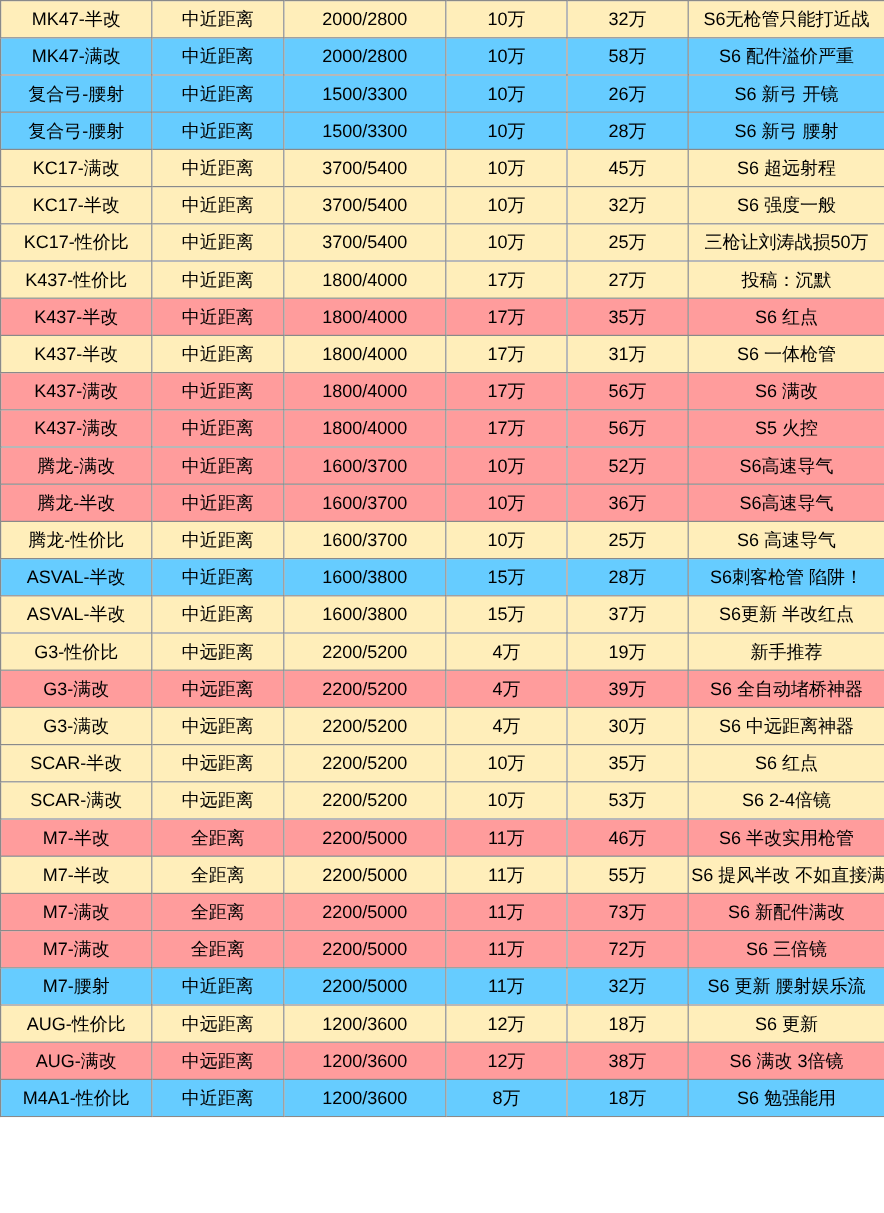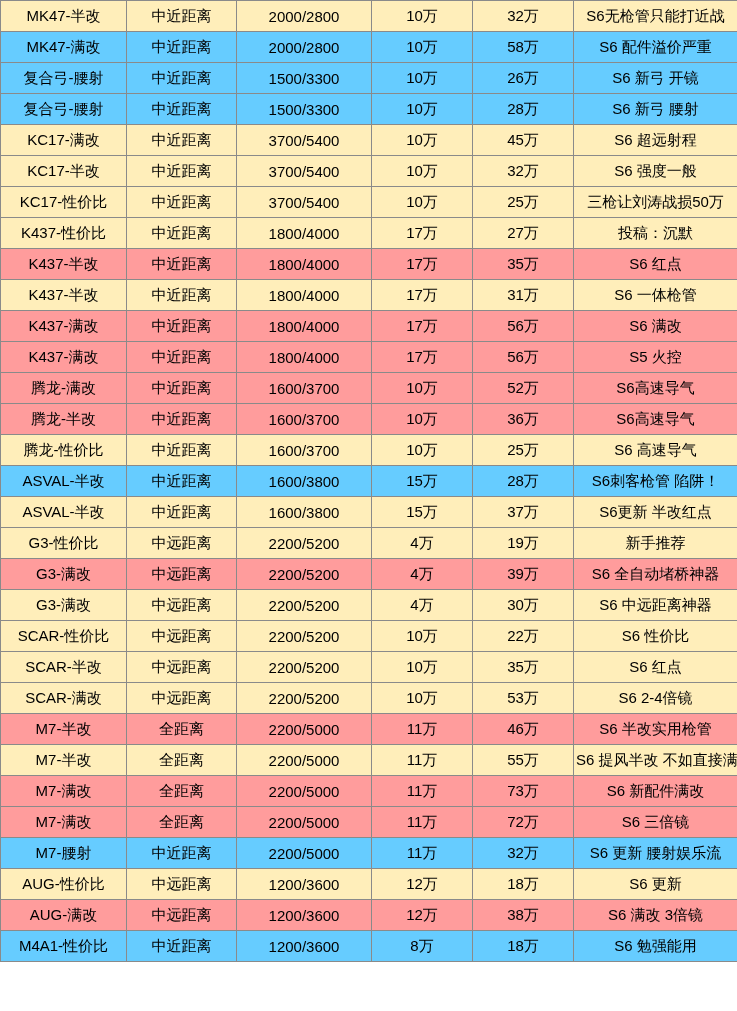--- a/index.html
+++ b/index.html
@@ -207,28 +207,20 @@
       </tr>
       <tr>
         <td class="fill-yellow">G3-满改</td>
         <td class="fill-yellow">中远距离</td>
         <td class="fill-yellow">2200/5200</td>
         <td class="fill-yellow">4万</td>
         <td class="fill-yellow">30万</td>
         <td class="fill-yellow">S6 中远距离神器</td>
       </tr>
       <tr>
-        <td class="fill-yellow">SCAR-性价比</td>
-        <td class="fill-yellow">中远距离</td>
-        <td class="fill-yellow">2200/5200</td>
-        <td class="fill-yellow">10万</td>
-        <td class="fill-yellow">22万</td>
-        <td class="fill-yellow">S6 性价比</td>
-      </tr>
-      <tr>
         <td class="fill-yellow">SCAR-半改</td>
         <td class="fill-yellow">中远距离</td>
         <td class="fill-yellow">2200/5200</td>
         <td class="fill-yellow">10万</td>
         <td class="fill-yellow">35万</td>
         <td class="fill-yellow">S6 红点</td>
       </tr>
       <tr>
         <td class="fill-yellow">SCAR-满改</td>
         <td class="fill-yellow">中远距离</td>

